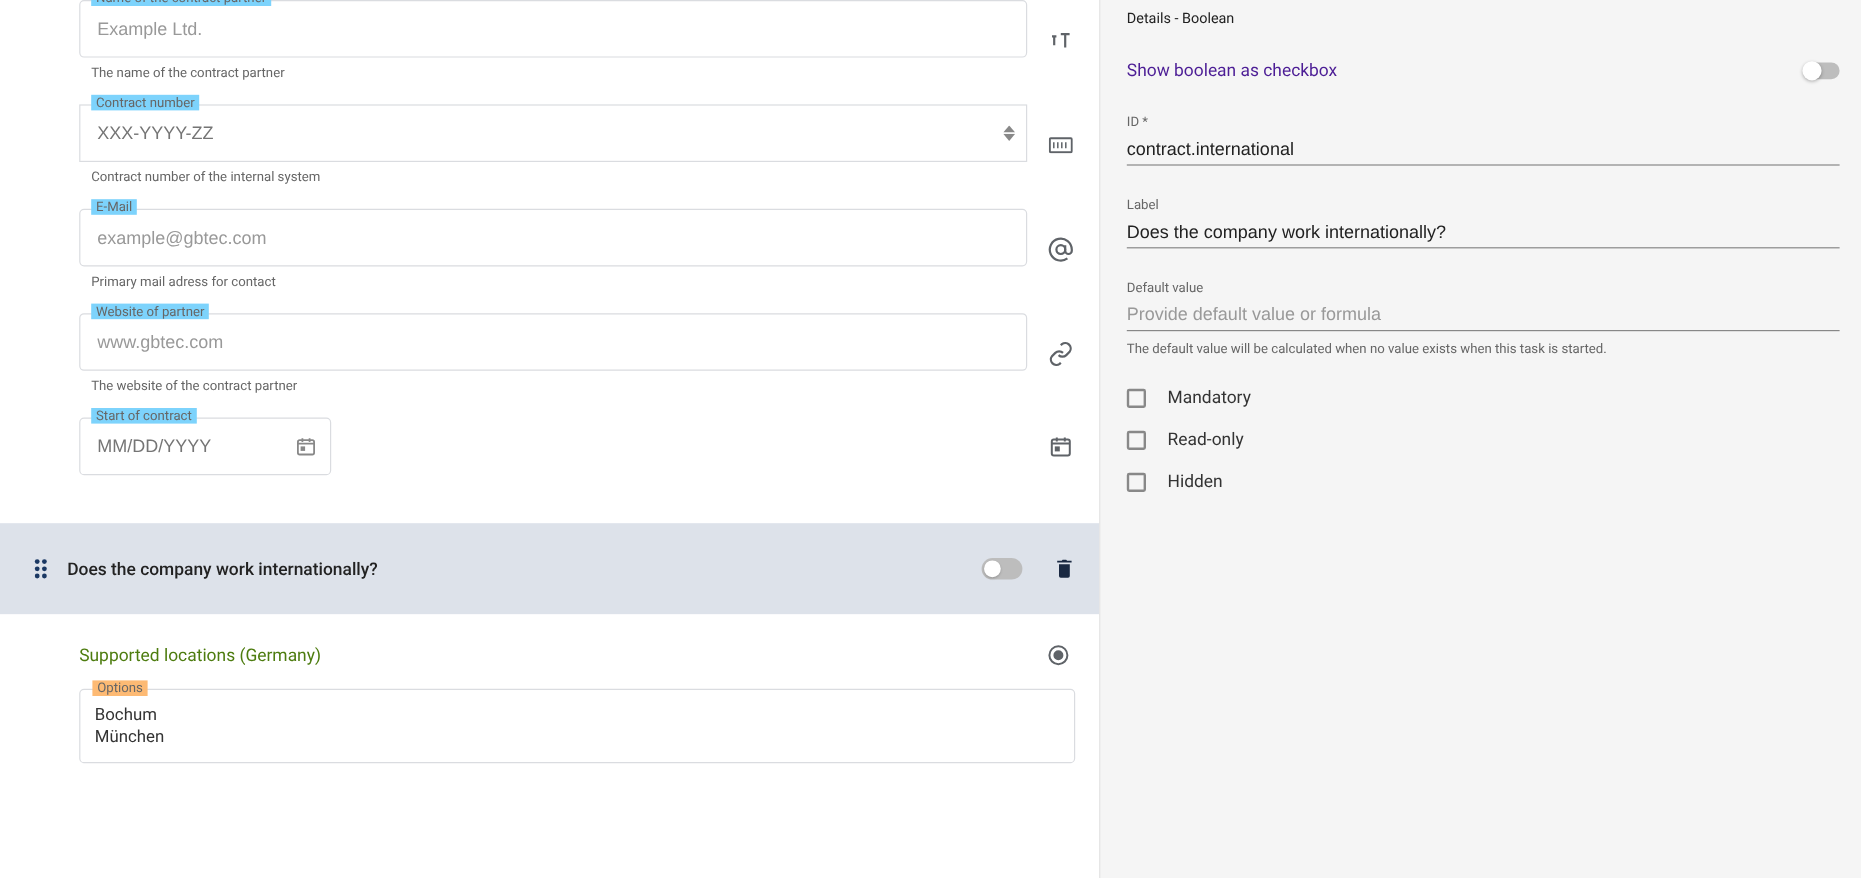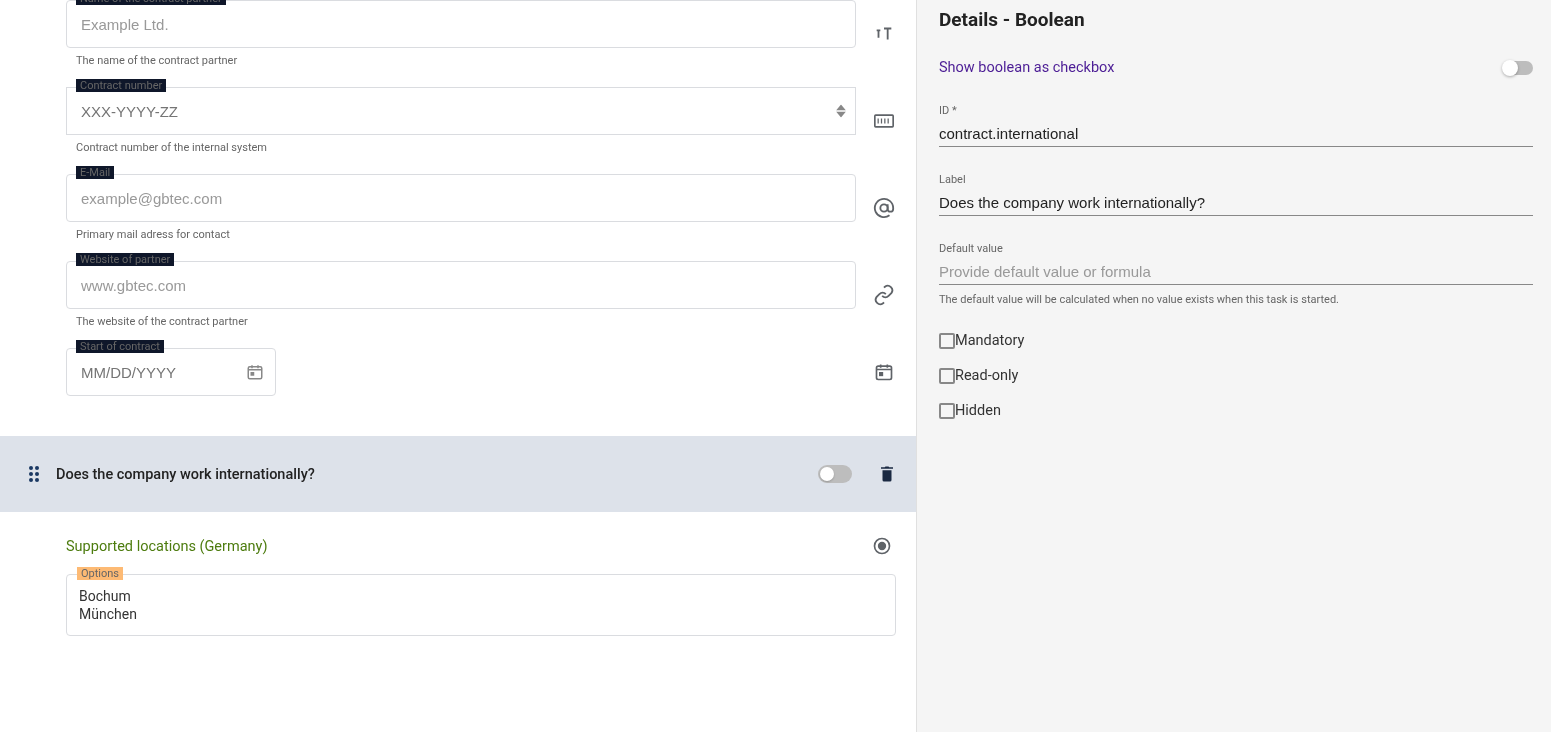--- a/index.html
+++ b/index.html
@@ -32,21 +32,21 @@
       gap: 16px;
     }
     .field-wrapper {
       flex: 1;
       position: relative;
     }
     .field-label {
       position: absolute;
       top: -8px;
       left: 10px;
-      background: #0f172a;
+      background: #7dd3fc;
       padding: 0 4px;
       font-size: 11px;
       color: #666;
       z-index: 1;
     }
     .text-input {
       width: 100%;
       height: 48px;
       border: 1px solid #dadce0;
       border-radius: 4px;
@@ -176,22 +176,22 @@
     }
     .option-item { font-size: 14px; color: #333; line-height: 1.3; }
 
     
     .details-panel {
       flex: 1;
       background: #f5f5f5;
       padding: 8px 18px 20px 22px;
     }
     .details-title {
-      font-size: 19px;
-      font-weight: 700;
+      font-size: 12px;
+      font-weight: 400;
       color: #222;
       margin-bottom: 28px;
     }
     .checkbox-row {
       display: flex;
       align-items: center;
       justify-content: space-between;
       margin-bottom: 28px;
     }
     .checkbox-label { font-size: 14.5px; color: #4c1d95; }
@@ -230,20 +230,21 @@
     }
     .detail-input::placeholder { color: #999; }
     .detail-helper {
       font-size: 11px;
       color: #666;
       margin-top: 8px;
     }
     .check-option {
       display: flex;
       align-items: center;
+      gap: 18px;
       margin-bottom: 18px;
     }
     .checkbox-box {
       width: 16px;
       height: 16px;
       border: 2px solid #888;
       border-radius: 2px;
       cursor: pointer;
     }
     .check-text { font-size: 14.5px; color: #333; }

